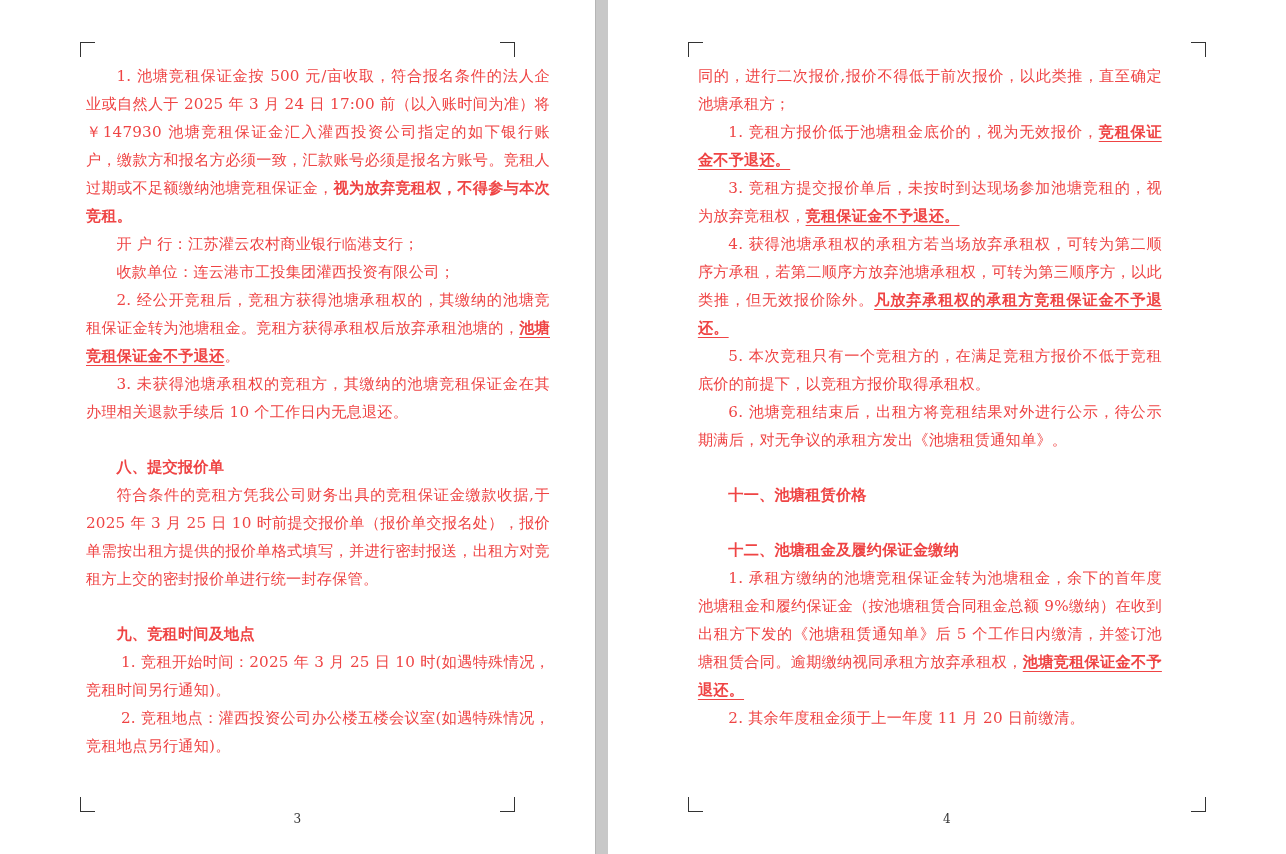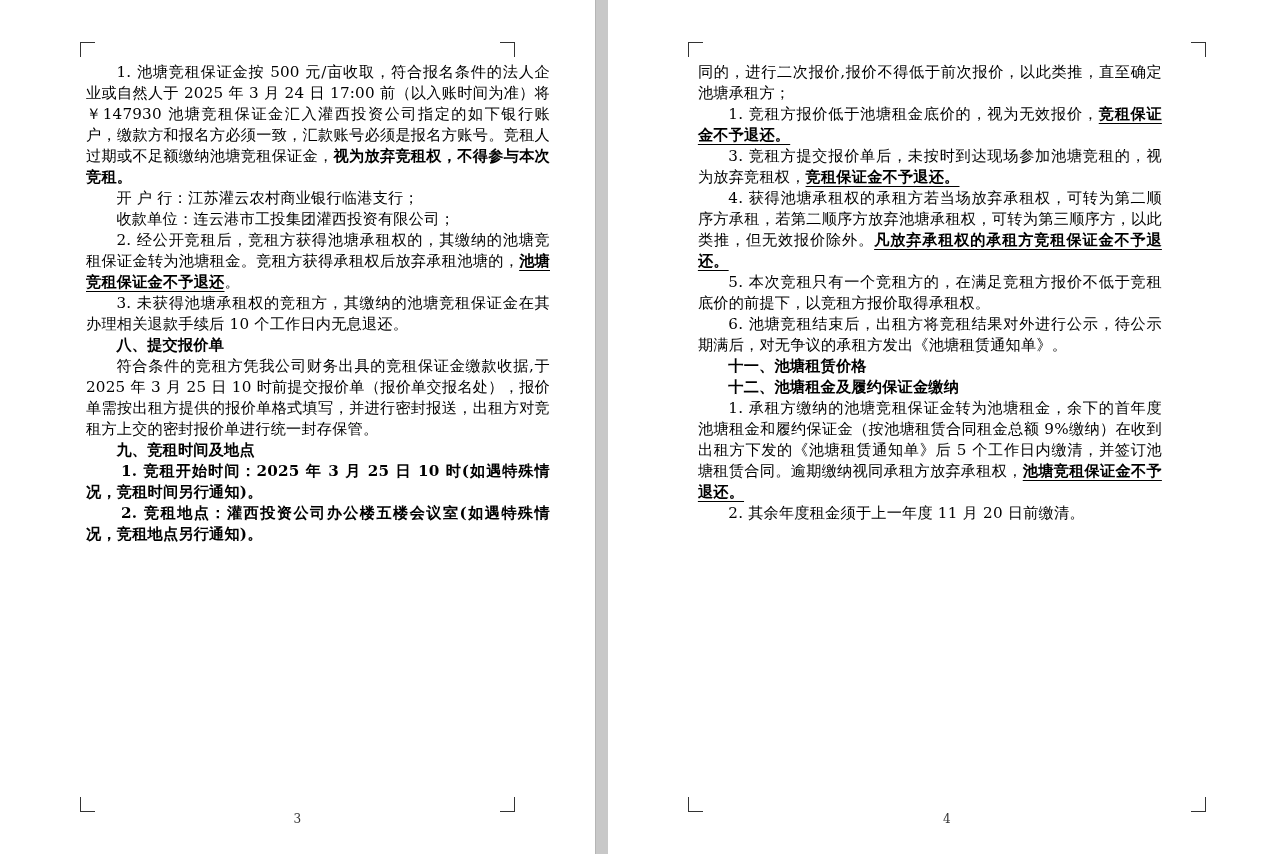--- a/index.html
+++ b/index.html
@@ -42,36 +42,37 @@
   .crop.bl { bottom: 42px; left: 80px; border-left: 1px solid #333; border-bottom: 1px solid #333; }
   .crop.br { bottom: 42px; right: 80px; border-right: 1px solid #333; border-bottom: 1px solid #333; }
 
   .content {
     position: absolute;
     top: 62px;
     left: 86px;
     width: 464px;
     height: 720px;
     font-size: 15.2px;
-    line-height: 21px;
-    color: #000000;
+    line-height: 28px;
+    color: #ef4444;
     letter-spacing: 0.2px;
   }
   .page.right .content { left: 90px; width: 464px; }
 
   p {
     margin: 0;
     text-align: justify;
     text-justify: inter-ideograph;
   }
   .ind { text-indent: 2em; }
-  .ind1 { text-indent: 2.3em; font-weight: bold; }
+  .ind1 { text-indent: 2.3em; }
   .heading {
     text-indent: 2em;
     font-weight: bold;
+    margin-top: 27px;
   }
   .u {
     text-decoration: underline;
     text-underline-offset: 4px;
     font-weight: bold;
   }
   .b { font-weight: bold; }
 
   .page-number {
     position: absolute;

